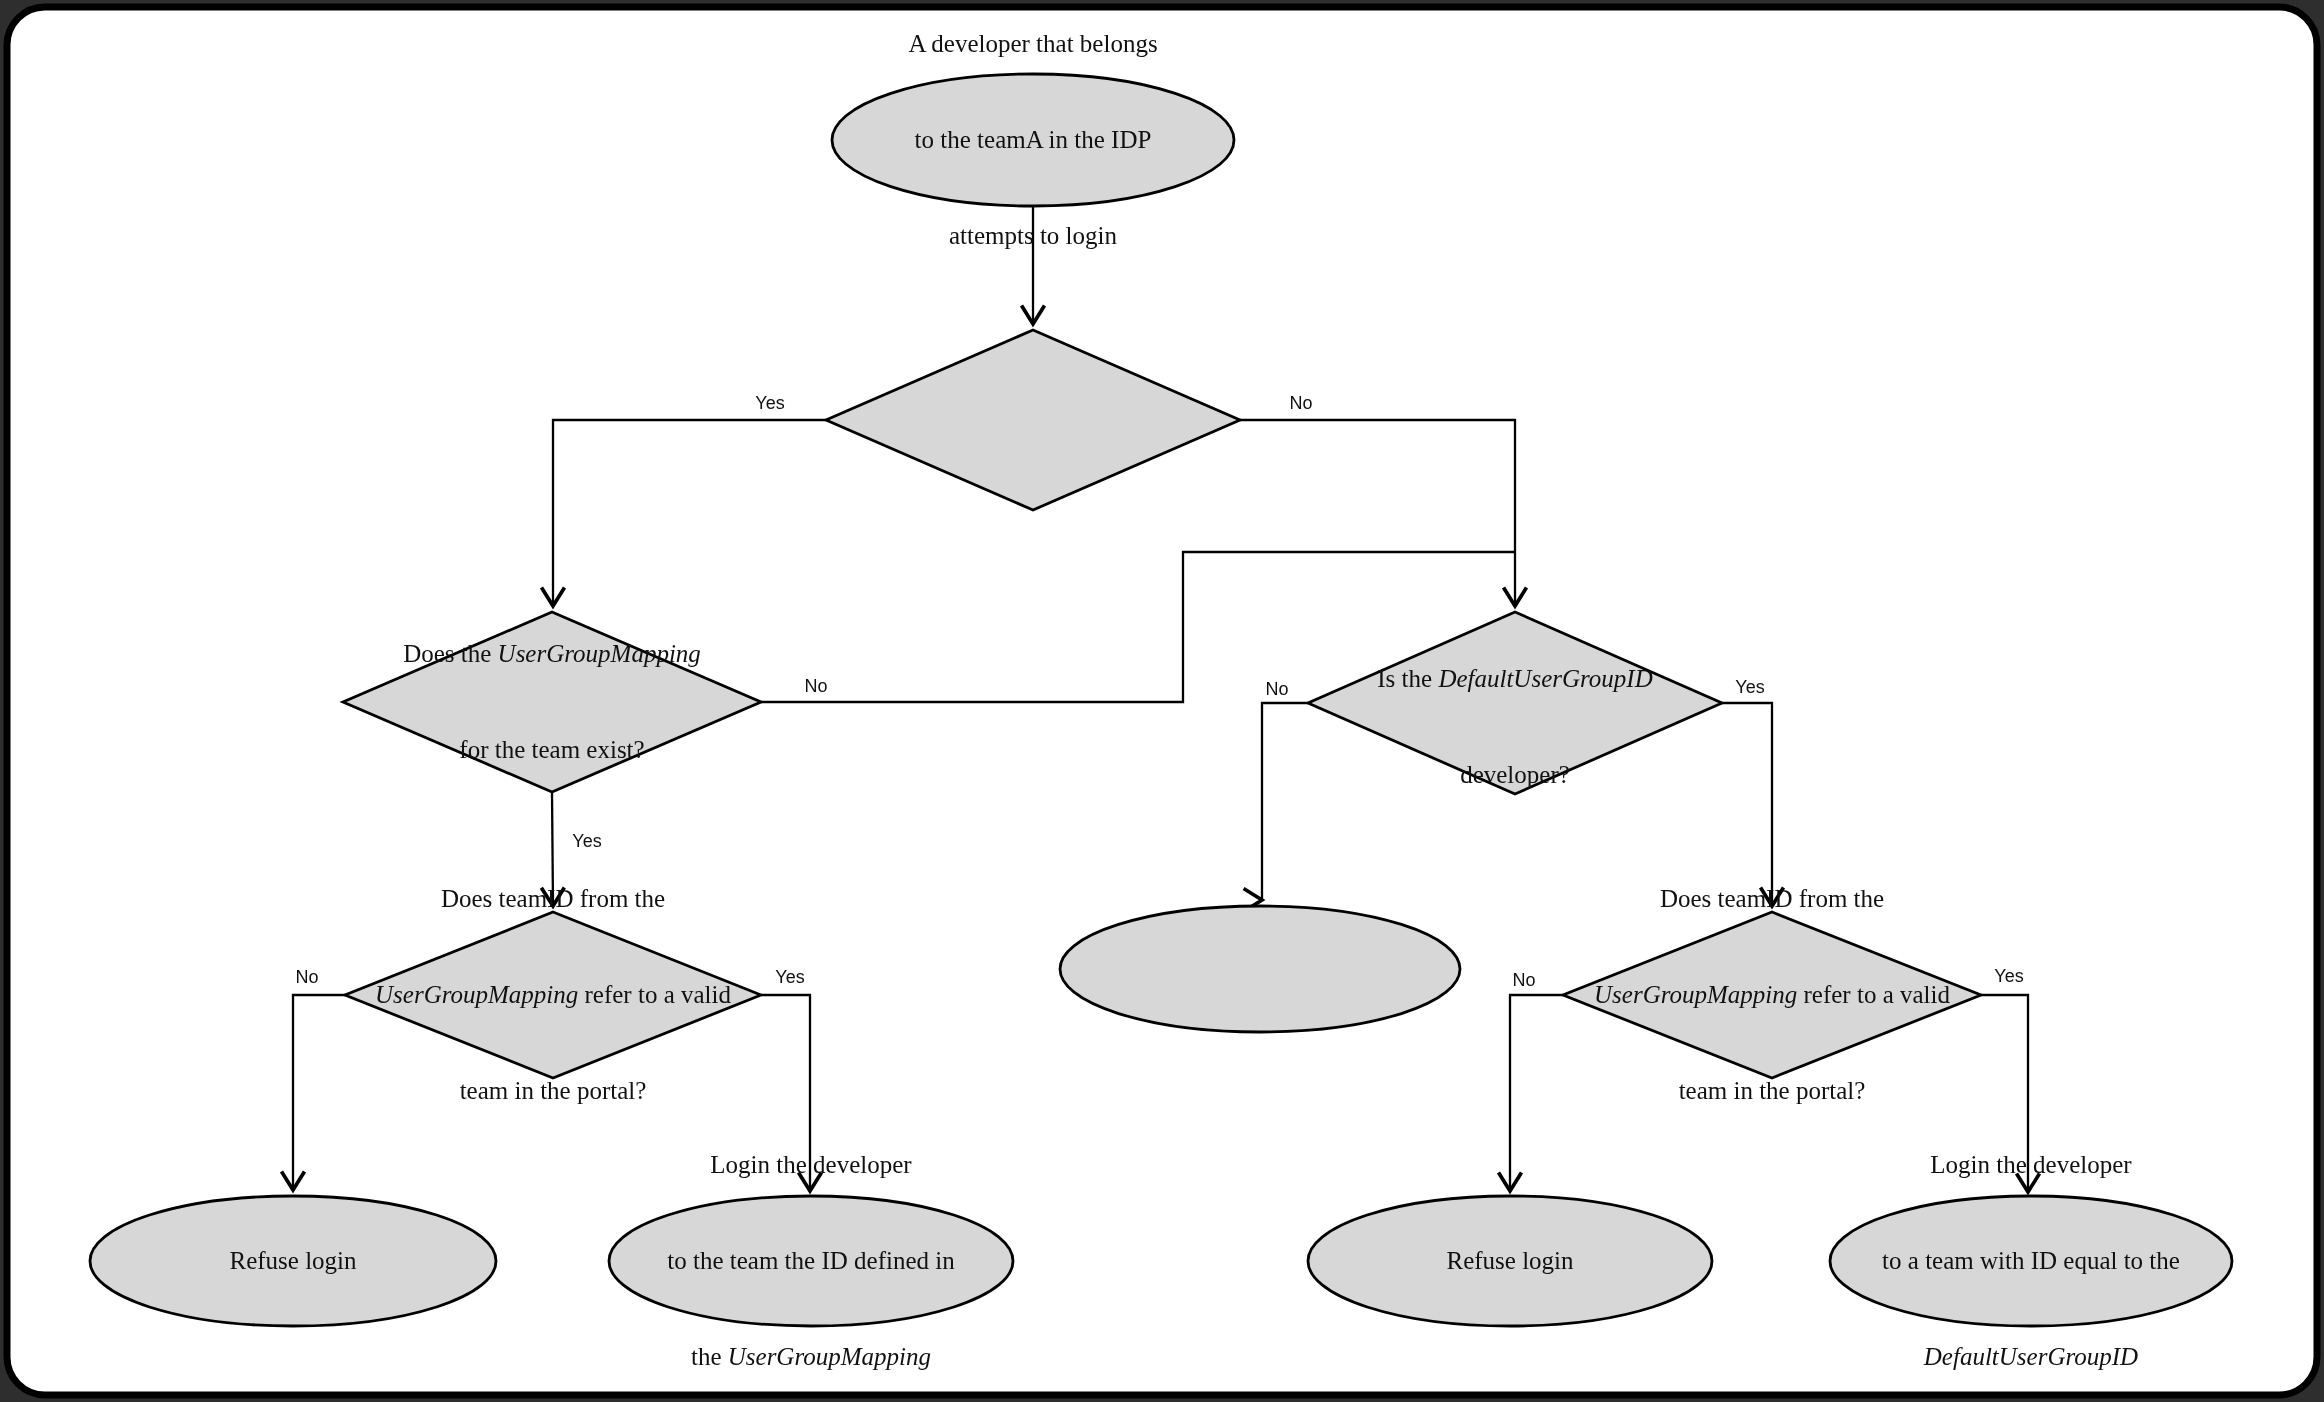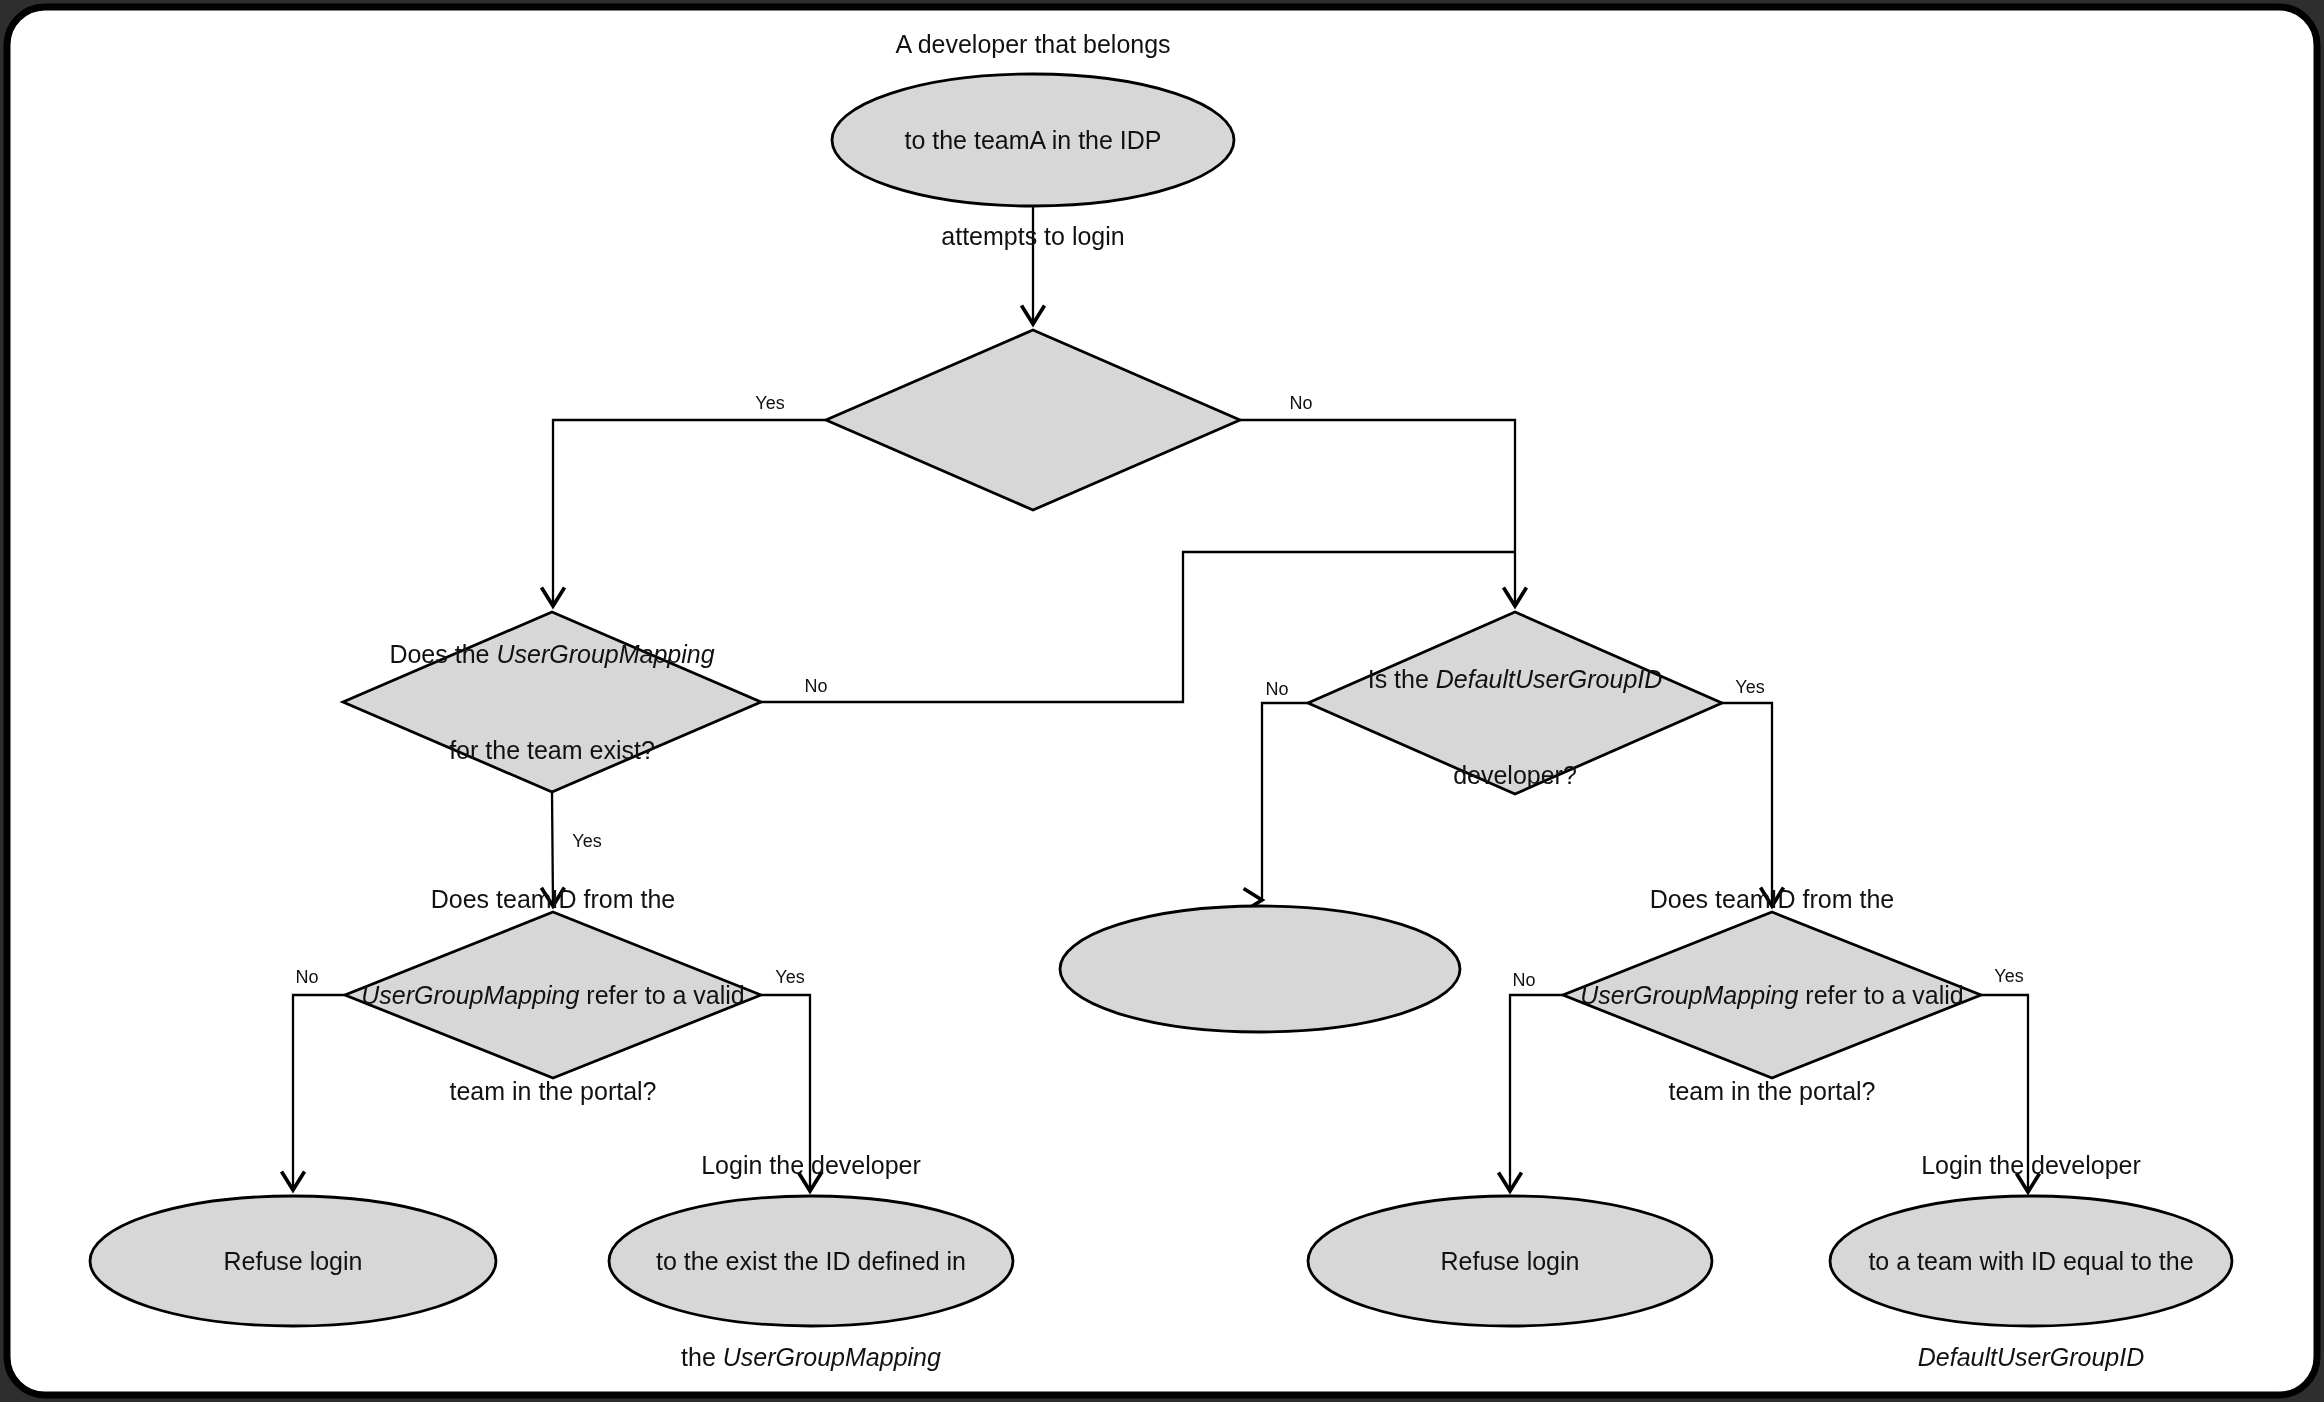--- a/index.html
+++ b/index.html
@@ -9,21 +9,21 @@
   html,body{margin:0;padding:0;background:var(--outside-bg);}
   #stage{position:relative;width:2324px;height:1402px;overflow:hidden;
          font-family:"Liberation Sans","DejaVu Sans",sans-serif;color:var(--text-color);}
   #diagram-svg{position:absolute;left:0;top:0;}
   .frame{fill:var(--bg);stroke:var(--frame-stroke);stroke-width:7;}
   .shape{fill:var(--shape-fill);stroke:var(--shape-stroke);stroke-width:2.8;}
   .edge{fill:none;stroke:var(--line-color);stroke-width:2.3;}
   .arrowhead{fill:none;stroke:var(--line-color);stroke-width:1.6;}
   .node-text{position:absolute;transform:translate(-50%,-50%);text-align:center;
              font-size:25px;line-height:32px;white-space:pre;}
-  .line{white-space:pre;}
+  .line{white-space:pre;font-family:Liberation Serif, serif;}
   .it{font-style:italic;}
   .lbl{position:absolute;transform:translate(-50%,-50%);font-size:18px;white-space:pre;}
 </style>
 </head>
 <body>
 
 <div id="stage">
 
   <svg id="diagram-svg" width="2324" height="1402" viewBox="0 0 2324 1402">
     <defs>
@@ -87,21 +87,21 @@
     <div class="line"><span class="it">UserGroupMapping</span><span> refer to a valid</span></div>
     <div class="line">team in the portal?</div>
   </div>
 
   <div class="node-text" style="left:293px;top:1261px">
     <div class="line">Refuse login</div>
   </div>
 
   <div class="node-text" style="left:811px;top:1261px">
     <div class="line">Login the developer</div>
-    <div class="line">to the exist the ID defined in</div>
+    <div class="line">to the team the ID defined in</div>
     <div class="line"><span>the </span><span class="it">UserGroupMapping</span></div>
   </div>
 
 
   <div class="node-text" style="left:1510px;top:1261px">
     <div class="line">Refuse login</div>
   </div>
 
   <div class="node-text" style="left:2031px;top:1261px">
     <div class="line">Login the developer</div>

